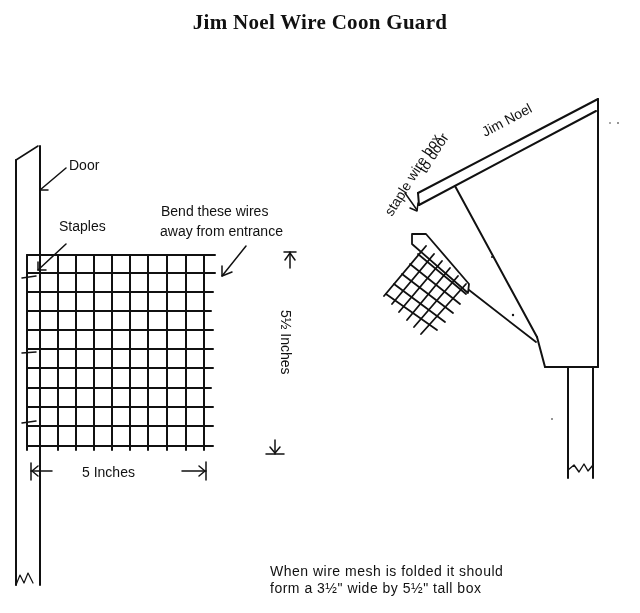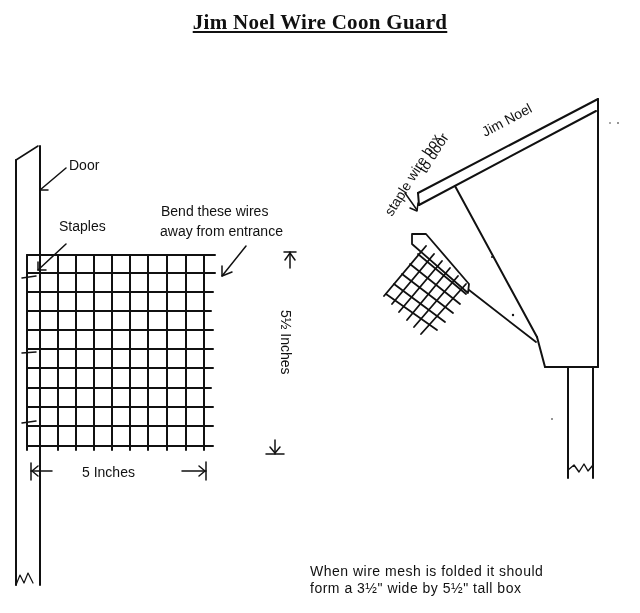--- a/index.html
+++ b/index.html
@@ -1,32 +1,32 @@
 <!DOCTYPE html>
 <html><head>
 <meta charset="utf-8">
 <style>
   html, body { margin: 0; padding: 0; background: #ffffff; }
   body { width: 640px; height: 613px; position: relative; overflow: hidden; }
   .title {
     position: absolute; left: 0; top: 10px; width: 640px; text-align: center;
     font-family: "Liberation Serif", "DejaVu Serif", serif;
-    font-size: 21px; font-weight: bold; color: #111; letter-spacing: 0.3px; text-decoration: underline;
+    font-size: 21px; font-weight: bold; color: #111; letter-spacing: 0.3px;
   }
   svg.diagram { position: absolute; left: 0; top: 0; }
   .lbl {
     font-family: "Liberation Sans", "DejaVu Sans", sans-serif;
     font-size: 14px; fill: #111;
   }
   .note {
     position: absolute; left: 270px; top: 563px;
     font-family: "Liberation Sans", "DejaVu Sans", sans-serif;
     font-size: 14px; line-height: 17px; color: #111; letter-spacing: 0.5px;
   }
-  .note div { white-space: nowrap; margin-left: 40px; }
+  .note div { white-space: nowrap; }
 </style>
 </head>
 <body>
 
 <div class="title">Jim Noel Wire Coon Guard</div>
 
 <svg class="diagram" width="640" height="613" viewBox="0 0 640 613">
   <g stroke="#111" fill="none" stroke-linecap="round" stroke-linejoin="round">
 
     <g>

